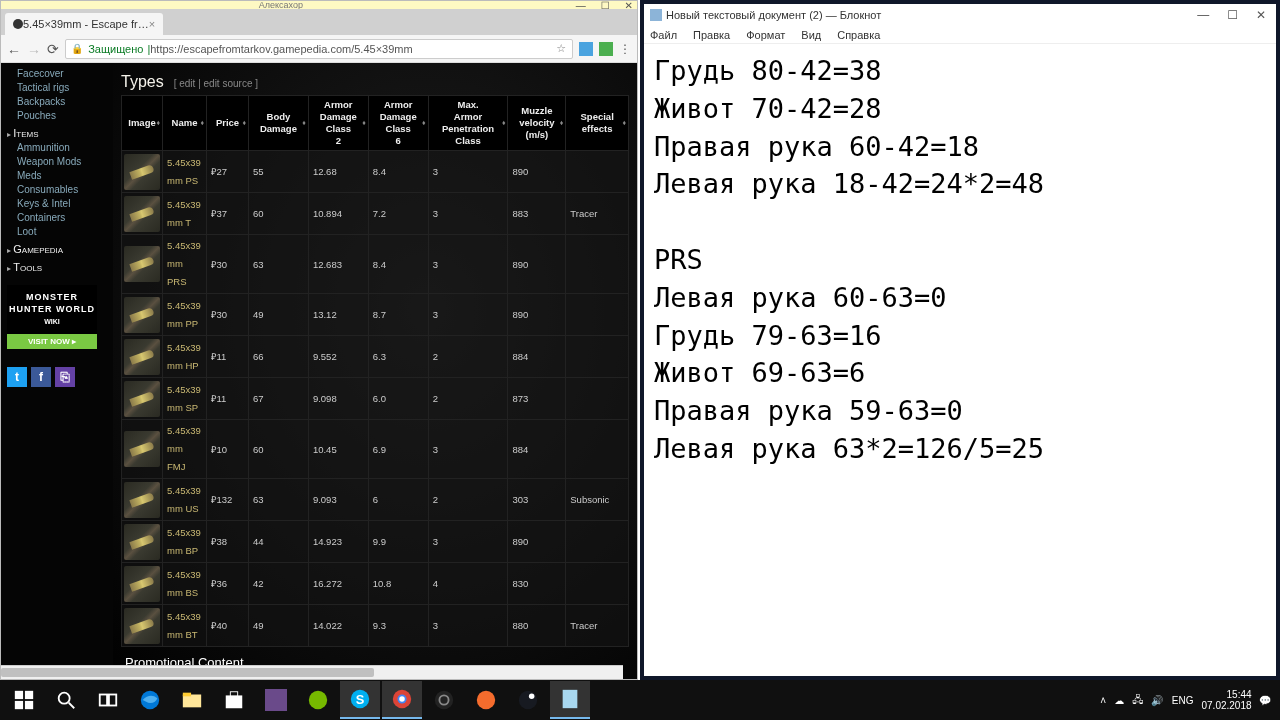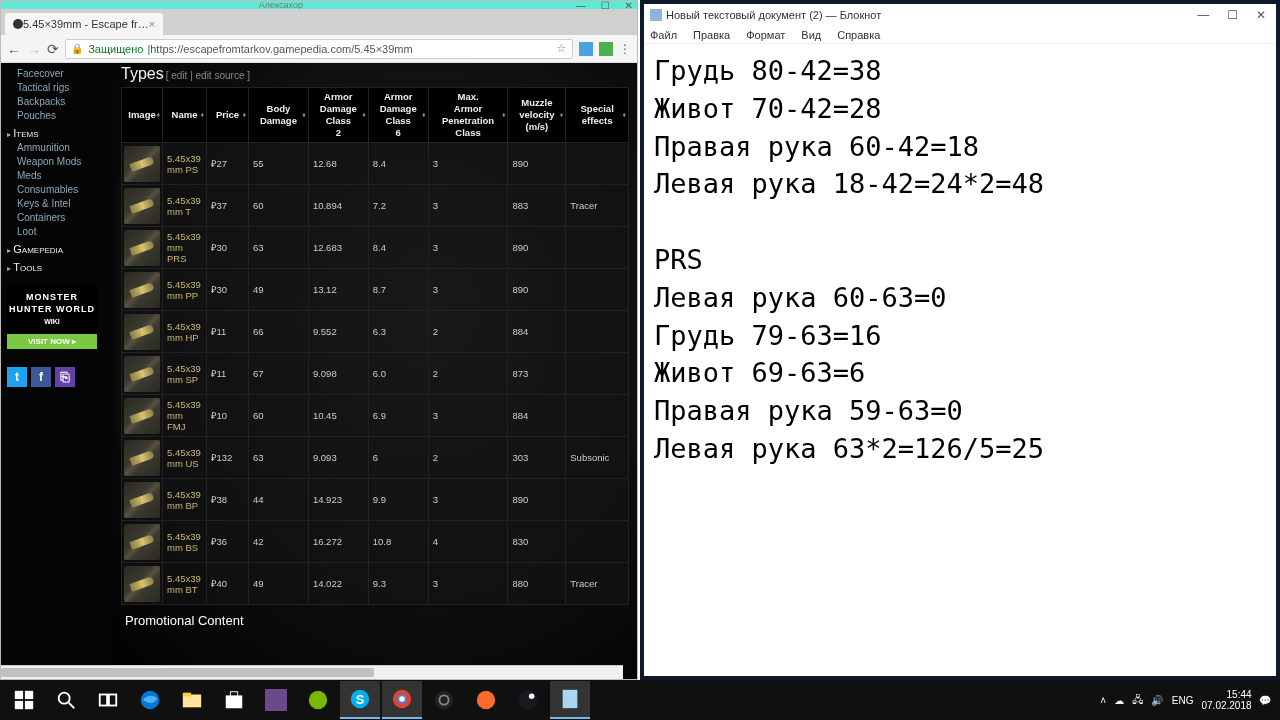--- a/index.html
+++ b/index.html
@@ -1,21 +1,21 @@
 <!DOCTYPE html>
 <html><head>
 <meta charset="utf-8">
 <style>
   * { margin: 0; padding: 0; box-sizing: border-box; }
   html, body { width: 1280px; height: 720px; overflow: hidden; font-family: Arial, sans-serif; background: #fff; }
   .desktop { width: 1280px; height: 720px; position: relative; }
   
   
   .browser-window { position: absolute; left: 0; top: 0; width: 638px; height: 680px; background: #fff; display: flex; flex-direction: column; border: 1px solid #bbb; }
-  .browser-titlebar { height: 8px; background: #5eead4; border-bottom: 0; display: flex; justify-content: flex-end; align-items: center; padding-right: 4px; font-size: 10px; color: #555; gap: 15px;}
+  .browser-titlebar { height: 8px; background: #fef9c3; border-bottom: 0; display: flex; justify-content: flex-end; align-items: center; padding-right: 4px; font-size: 10px; color: #555; gap: 15px;}
   .browser-titlebar span { cursor:pointer; }
   .browser-tabs { height: 26px; background: #d0d0d0; display: flex; align-items: flex-end; }
   .browser-tab { background: #f5f5f5; height: 22px; display: flex; align-items: center; padding: 0 8px; font-size: 11px; color: #333; border-radius: 3px 3px 0 0; margin-left: 4px; gap: 0;}
   .browser-tab .favicon { width: 10px; height: 10px; background: #333; border-radius: 50%; display: inline-block;}
   .browser-addr { height: 28px; background: #f5f5f5; display: flex; align-items: center; padding: 0 6px; gap: 6px; font-size: 12px; border-bottom: 1px solid #ddd;}
   .addr-btn { color: #555; font-size: 14px; }
   .addr-url { flex: 1; display: flex; align-items: center; background: #fff; border: 1px solid #ccc; border-radius: 2px; padding: 2px 6px; font-size: 11px; color: #333; height: 20px;}
   .addr-url .lock { color: #0a7b24; font-size: 10px; margin-right: 4px;}
   .addr-url .secure { color: #0a7b24; margin-right: 4px;}
   .addr-url .urltext { color: #555; }
@@ -32,32 +32,32 @@
   .sidebar .ad .mh { background: #000; color: #fff; font-size: 9px; padding: 6px 2px; text-align: center; line-height: 12px; font-weight: bold; letter-spacing: 1px;}
   .sidebar .ad .mh .sub { font-size: 7px; letter-spacing: 0;}
   .sidebar .ad .visit { background: #7ac943; color: #fff; font-size: 8px; text-align: center; padding: 3px 0; font-weight: bold;}
   .sidebar .social { margin-top: 18px; display: flex; gap: 4px;}
   .sidebar .social .sb { width: 20px; height: 20px; color: #fff; display: flex; align-items: center; justify-content: center; font-size: 12px; font-weight: bold;}
   .tw { background: #1da1f2; } .fb { background: #3b5998; } .tc { background: #6441a5; }
   
   .main { flex: 1; background: #0a0a0a; position: relative; color: #ddd; overflow: hidden; }
   .main .bgfade { position: absolute; inset: 0; background: radial-gradient(ellipse at 60% 40%, rgba(80,80,80,0.3), rgba(0,0,0,0.9)); pointer-events: none;}
   .main-inner { position: relative; padding: 0 8px; }
-  .types-row { display:flex; align-items:baseline; gap:2px; padding: 2px 0 4px 0;}
+  .types-row { display:flex; align-items:baseline; gap:10px; padding: 10px 0 4px 0;}
   .types-title { font-size: 16px; color: #f5f3eb;}
   .types-edit { font-size: 10px; color: #888;}
   
   table.ammo { width: 100%; border-collapse: collapse; font-size: 9.5px; }
   table.ammo th { background: #000; color: #eee; font-weight: bold; padding: 3px 4px; border: 1px solid #222; text-align: center; vertical-align: middle; position: relative; line-height: 12px;}
   table.ammo th .sort { font-size: 7px; color: #888; position: absolute; right: 2px; top: 50%; transform: translateY(-50%);}
   table.ammo td { border: 1px solid #222; padding: 2px 4px; background: rgba(20,20,20,0.6); color: #ccc; vertical-align: middle; height: 42px;}
   table.ammo td.img { width: 40px; padding: 2px;}
   .bullet { width: 36px; height: 36px; background: linear-gradient(135deg, #2a2a22 0%, #3a3a30 40%, #5a5040 50%, #3a3a30 60%, #2a2a22 100%); position: relative; border-radius: 2px;}
   .bullet::after { content: ""; position: absolute; left: 6px; top: 14px; width: 24px; height: 8px; background: linear-gradient(90deg, #8a7a4a 0%, #c0b060 40%, #d8c870 50%, #8a7a4a 100%); border-radius: 0 4px 4px 0; transform: rotate(-20deg);}
-  table.ammo td.name { color: #c9b873; width: 44px; line-height: 11px;}
+  table.ammo td.name { color: #c9b873; width: 44px; line-height: 18px;}
   .category { padding: 8px 4px; font-size: 10px; color: #c9b873;}
   .promo { padding: 8px 4px; font-size: 13px; color: #fff;}
   .hscroll { position: absolute; bottom: 0; left: 0; right: 14px; height: 14px; background: #f0f0f0; border-top: 1px solid #ccc;}
   .hscroll .thumb { position: absolute; left: 0; width: 60%; top: 2px; bottom: 2px; background: #c0c0c0; border-radius: 2px;}
   
   
   .notepad-window { position: absolute; left: 640px; top: 0; width: 640px; height: 680px; background: #fff; border: 4px solid #0f172a; display: flex; flex-direction: column;}
   .notepad-title { height: 22px; background: #fff; display: flex; align-items: center; padding: 0 6px; font-size: 11px; color: #333; justify-content: space-between;}
   .notepad-title .left { display: flex; align-items: center; gap: 4px;}
   .notepad-title .icon { width: 12px; height: 12px; background: #8cb4d8;}

